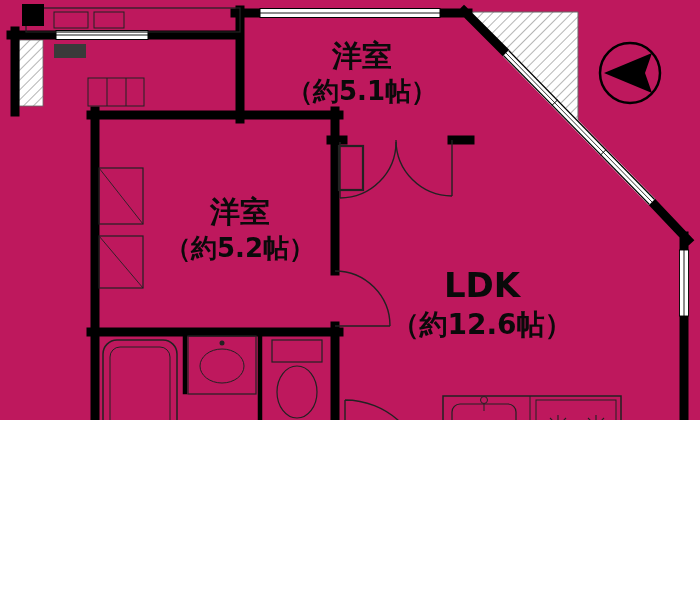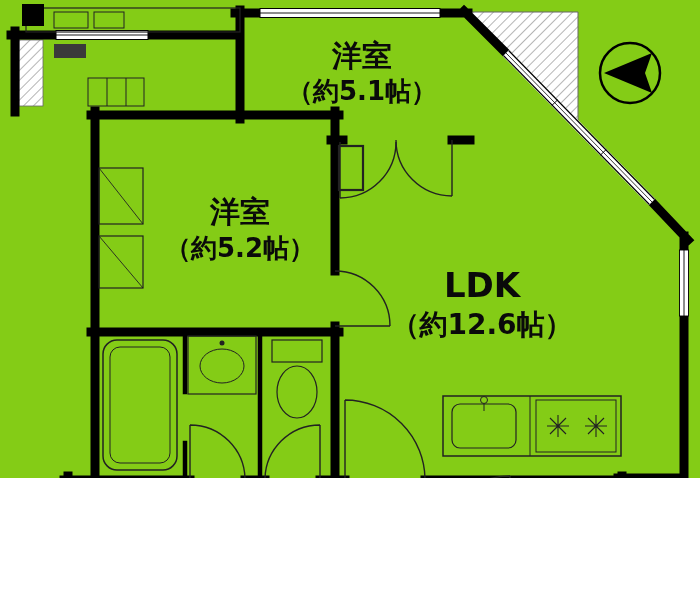--- a/index.html
+++ b/index.html
@@ -1,17 +1,17 @@
 <!DOCTYPE html>
 <html><head>
 <meta charset="utf-8">
 <style>
   html,body{margin:0;padding:0;background:#ffffff;}
   body{font-family:"DejaVu Sans","Liberation Sans",sans-serif;}
-  .stage{position:relative;width:700px;height:478px;background:#84cc16;overflow:hidden;}
+  .stage{position:relative;width:700px;height:420px;background:#be185d;overflow:hidden;}
   svg{display:block;}
   text{fill:#0a0a0a;font-weight:700;}
 </style>
 </head>
 <body>
 
 <div class="stage">
 <svg width="700" height="596" viewBox="0 0 700 596">
   <defs>
     <pattern id="hatch" width="7" height="7" patternUnits="userSpaceOnUse" patternTransform="rotate(45)">

